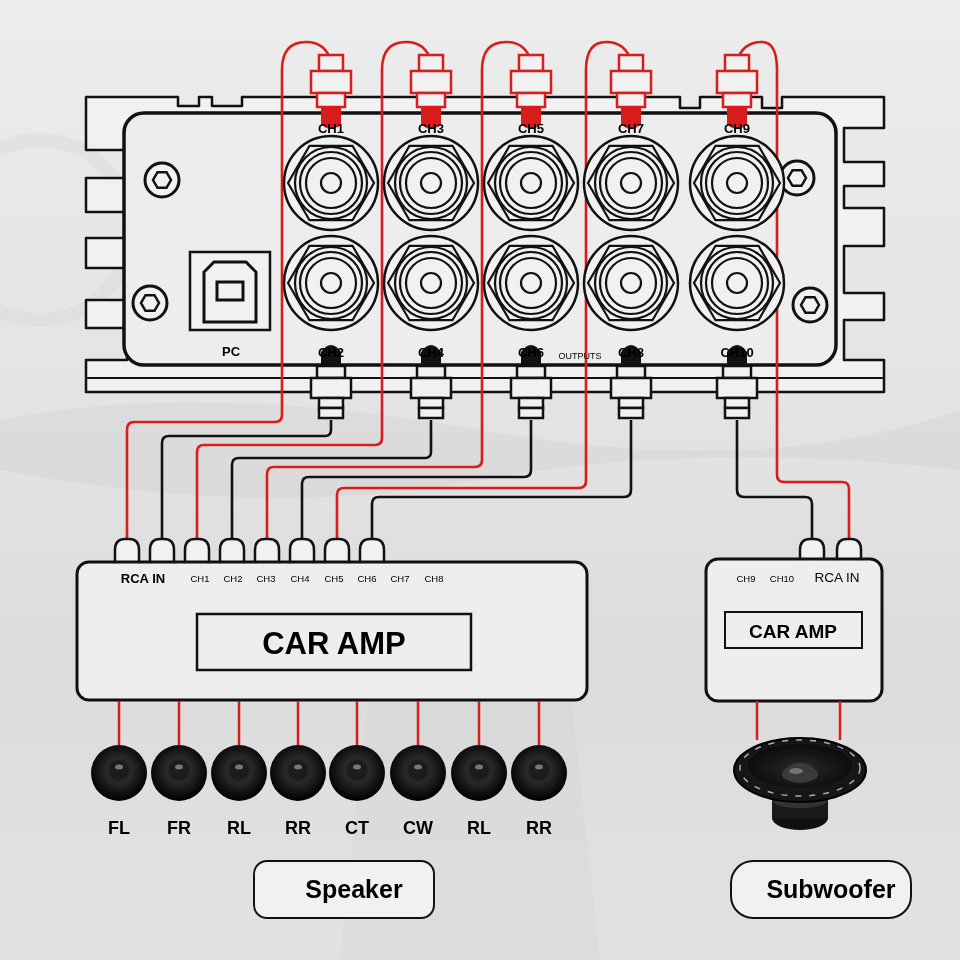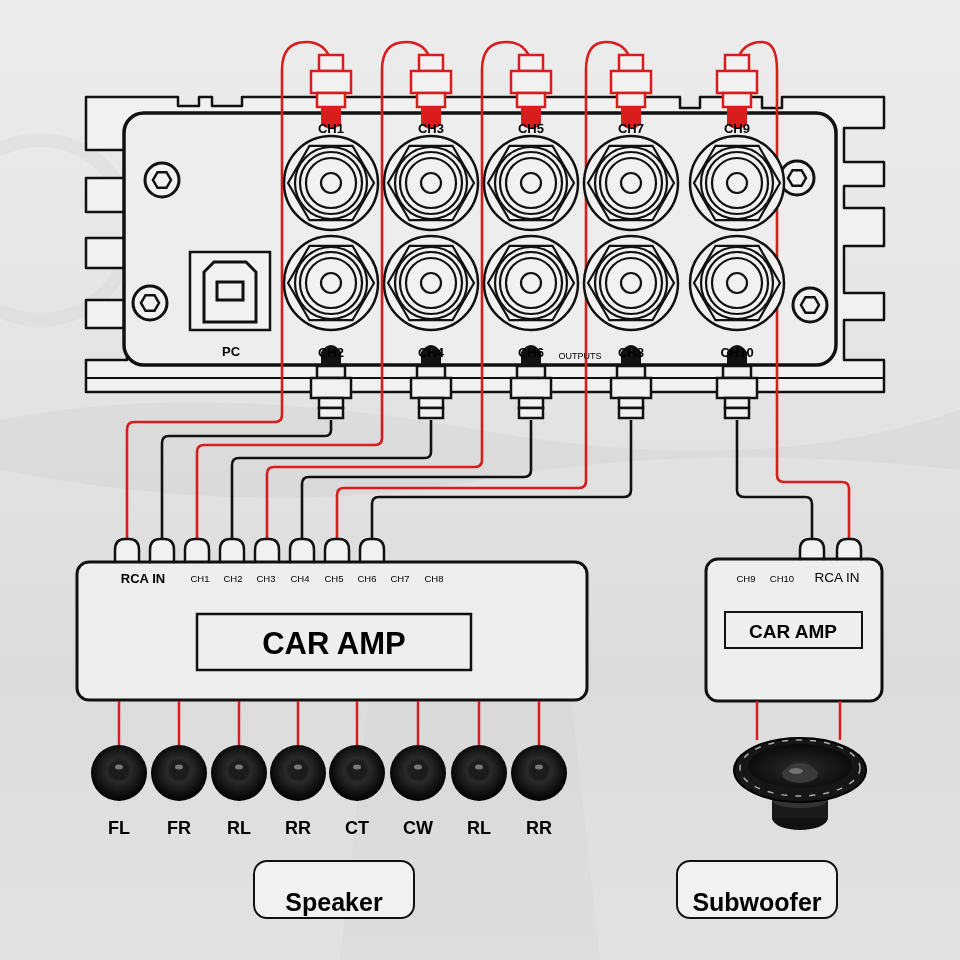--- a/index.html
+++ b/index.html
@@ -2,22 +2,22 @@
 <html><head>
 <meta charset="utf-8">
 <style>
   html, body { margin:0; padding:0; }
   body { width:960px; height:960px; overflow:hidden; position:relative;
          background: linear-gradient(180deg,#ececec 0%,#e4e4e4 40%,#dcdcdc 70%,#e2e2e2 100%);
          font-family:"Liberation Sans", sans-serif; }
   #stage { position:absolute; left:0; top:0; width:960px; height:960px; }
   .lbl { font-family:"Liberation Sans", sans-serif; fill:#000; }
   .box-label { position:absolute; border:2px solid #111; border-radius:14px; background:#f1f1f1;
-               display:flex; align-items:flex-end; justify-content:center;
-               font-family:"Liberation Sans", sans-serif; font-weight:bold; font-size:25px; color:#000; }
+               display:flex; align-items:center; justify-content:center;
+               font-family:"Liberation Sans", sans-serif; font-weight:bold; font-size:25px; color:#000;padding-left:20px; }
 </style>
 </head>
 <body>
 
 <svg id="stage" width="960" height="960" viewBox="0 0 960 960" xmlns="http://www.w3.org/2000/svg">
   <defs>
     <radialGradient id="spkGrad" cx="50%" cy="45%" r="55%">
       <stop offset="0%" stop-color="#555"></stop>
       <stop offset="18%" stop-color="#111"></stop>
       <stop offset="40%" stop-color="#2a2a2a"></stop>
@@ -353,15 +353,15 @@
     <ellipse cx="800" cy="768" rx="60" ry="28" fill="none" stroke="#aaa" stroke-width="1.5" stroke-dasharray="6 8"></ellipse>
     <ellipse cx="800" cy="766" rx="52" ry="22" fill="url(#subCone)"></ellipse>
     <ellipse cx="800" cy="774" rx="18" ry="9" fill="#3a3a3a"></ellipse>
     <ellipse cx="796" cy="771" rx="7" ry="3" fill="#999" opacity="0.6"></ellipse>
   </g>
 </svg>
 
 <div class="box-label" style="left:253px;top:860px;width:158px;height:55px;">
   <span>Speaker</span>
 </div>
-<div class="box-label" style="left:676px;top:860px;width:158px;height:55px;">
+<div class="box-label" style="left:730px;top:860px;width:158px;height:55px;border-radius:23px;">
   <span>Subwoofer</span>
 </div>
 
 </body></html>

